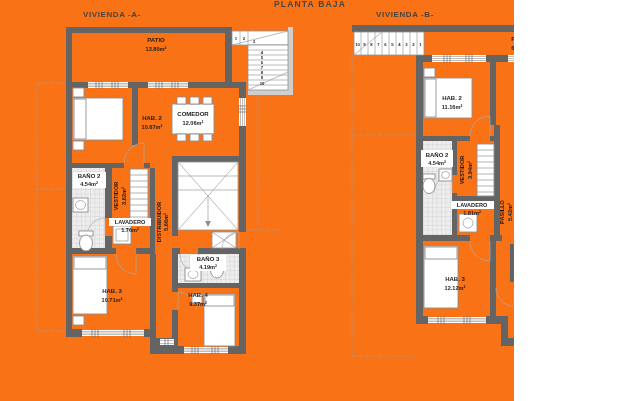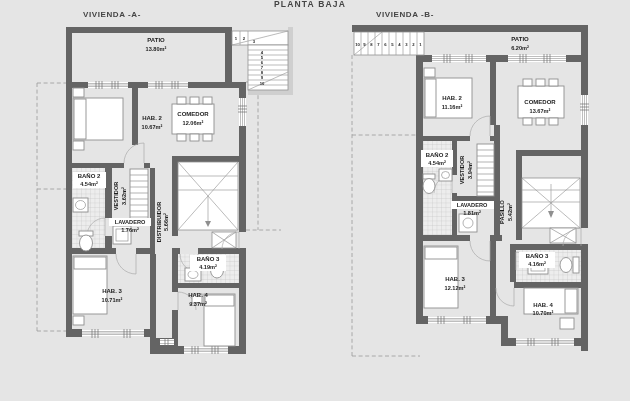--- a/index.html
+++ b/index.html
@@ -1,16 +1,16 @@
 <!DOCTYPE html>
 <html><head>
 <meta charset="utf-8">
 <style>
   html,body{margin:0;padding:0;background:#ffffff;}
-  .canvas{position:relative;width:630px;height:401px;background:#e5e5e5;overflow:hidden;
+  .canvas{position:relative;width:514px;height:401px;background:#f97316;overflow:hidden;
           font-family:"Liberation Sans",sans-serif;}
   svg{position:absolute;left:0;top:0;}
   .wall{fill:#646464;}
   .lightwall{fill:#cfcfcf;}
   .thin{fill:#ffffff;stroke:#929292;stroke-width:0.8;}
   .line{stroke:#929292;stroke-width:0.7;fill:none;}
   .stair{stroke:#9e9e9e;stroke-width:0.7;fill:none;}
   .furn{fill:#ffffff;stroke:#8f8f8f;stroke-width:0.9;}
   .arc{stroke:#ababab;stroke-width:0.7;fill:none;}
   .dash{stroke:#9a9a9a;stroke-width:0.8;fill:none;stroke-dasharray:4 2.6;}

